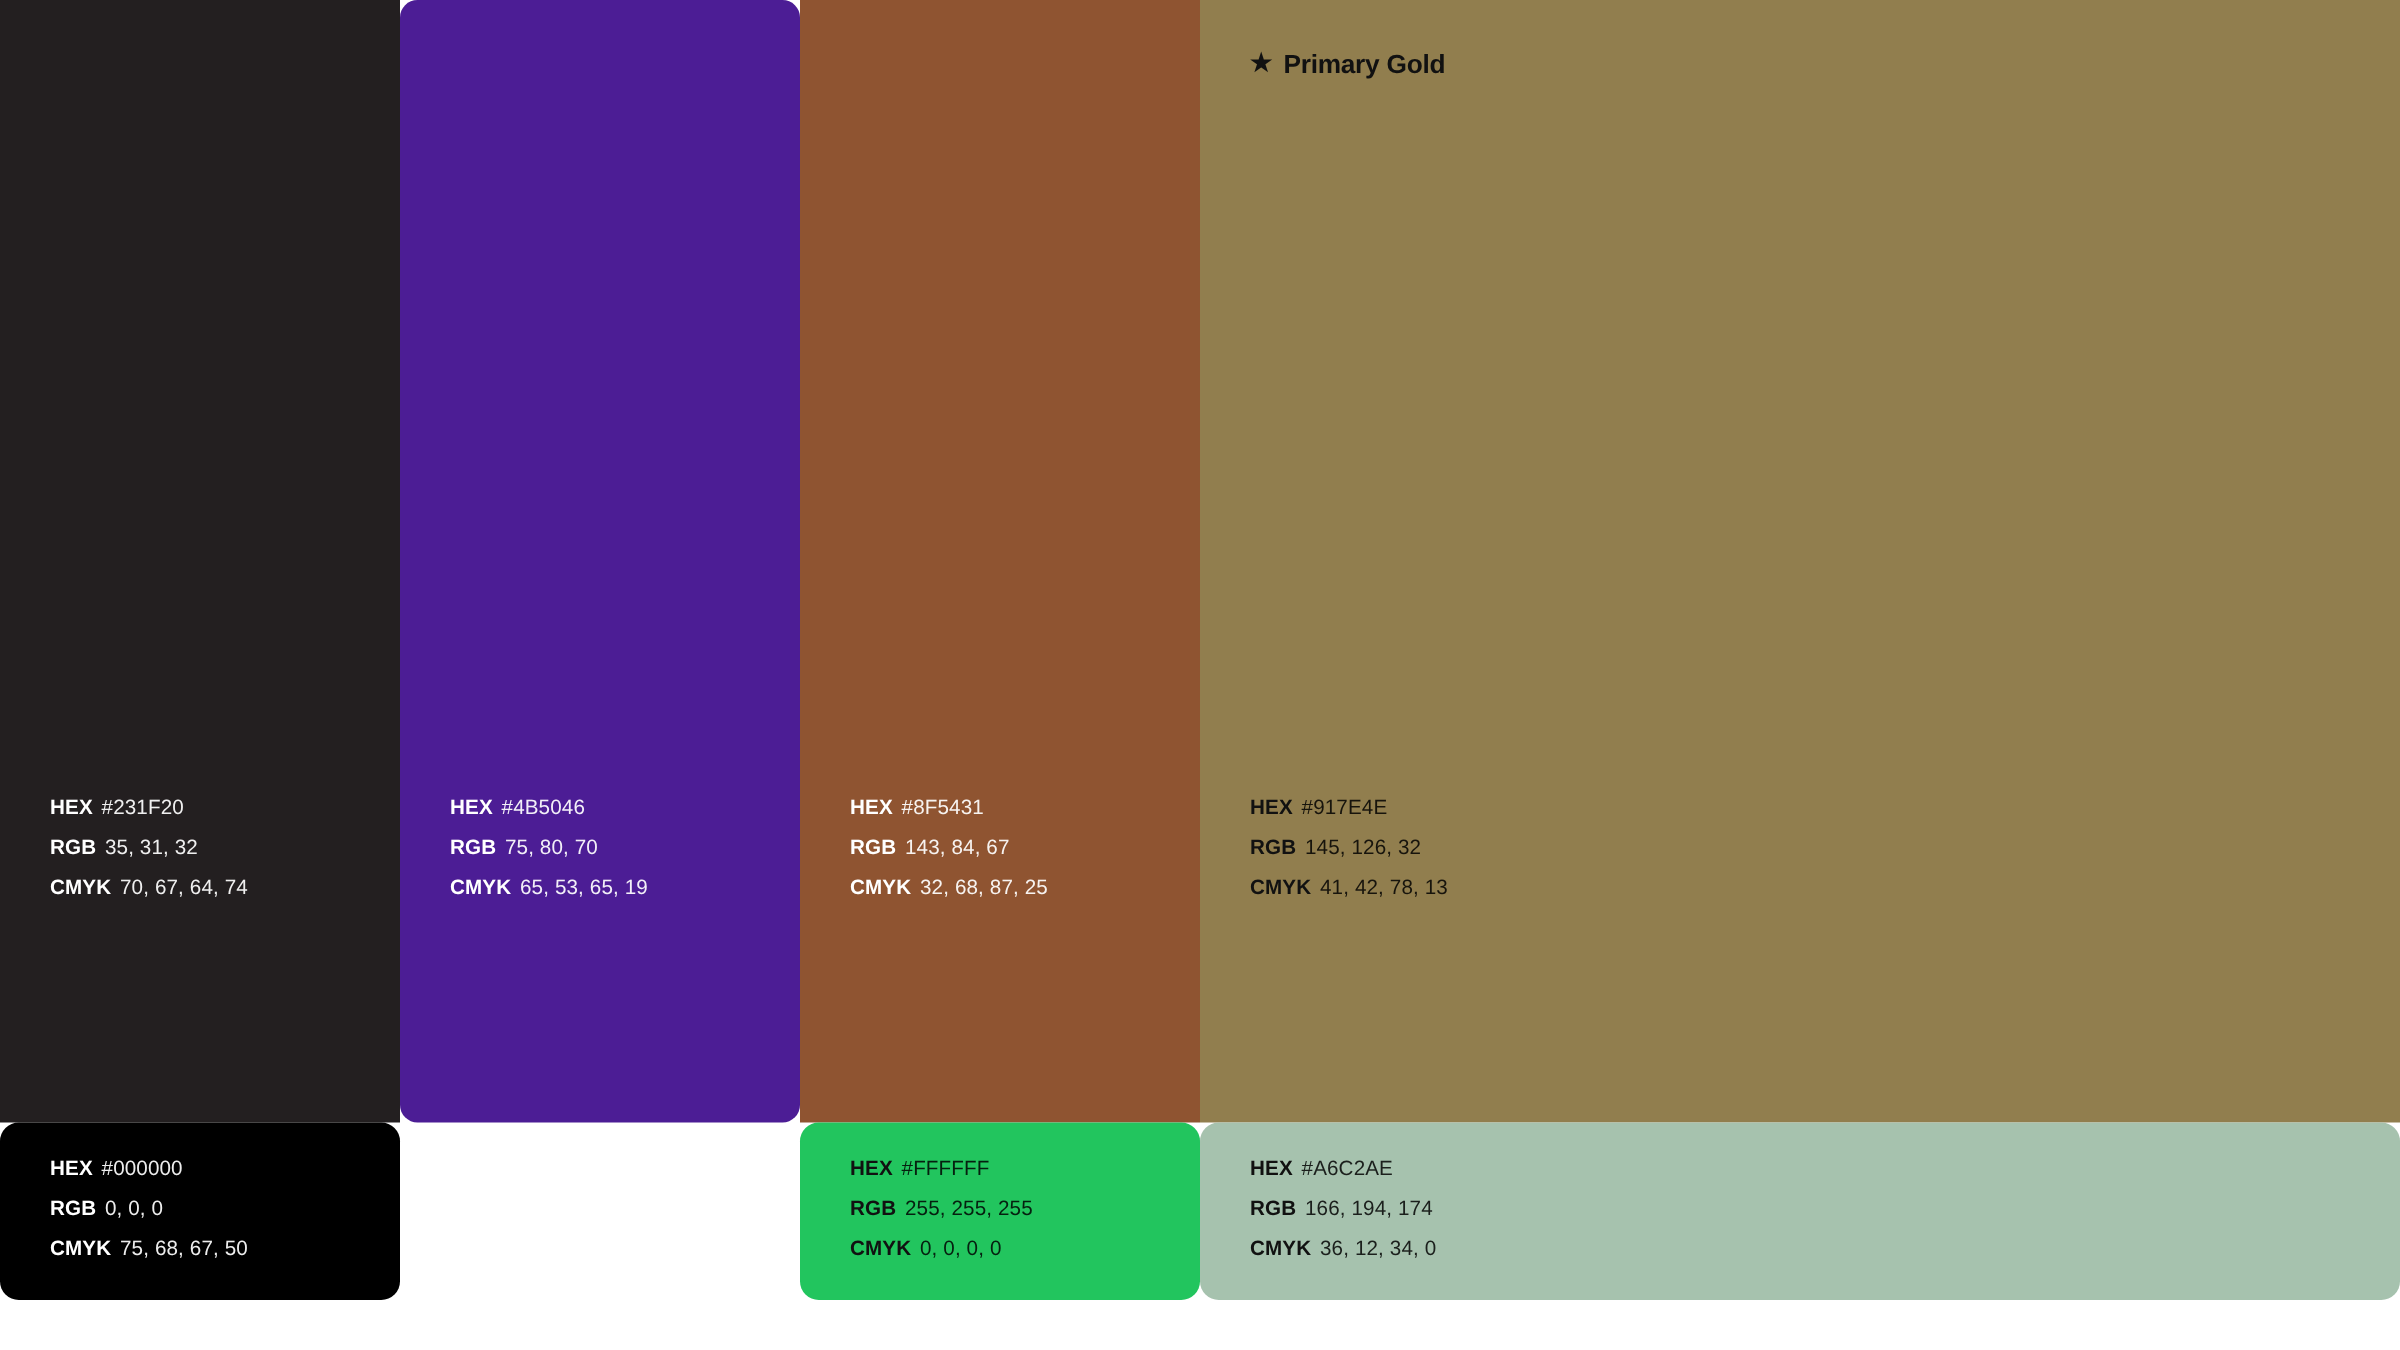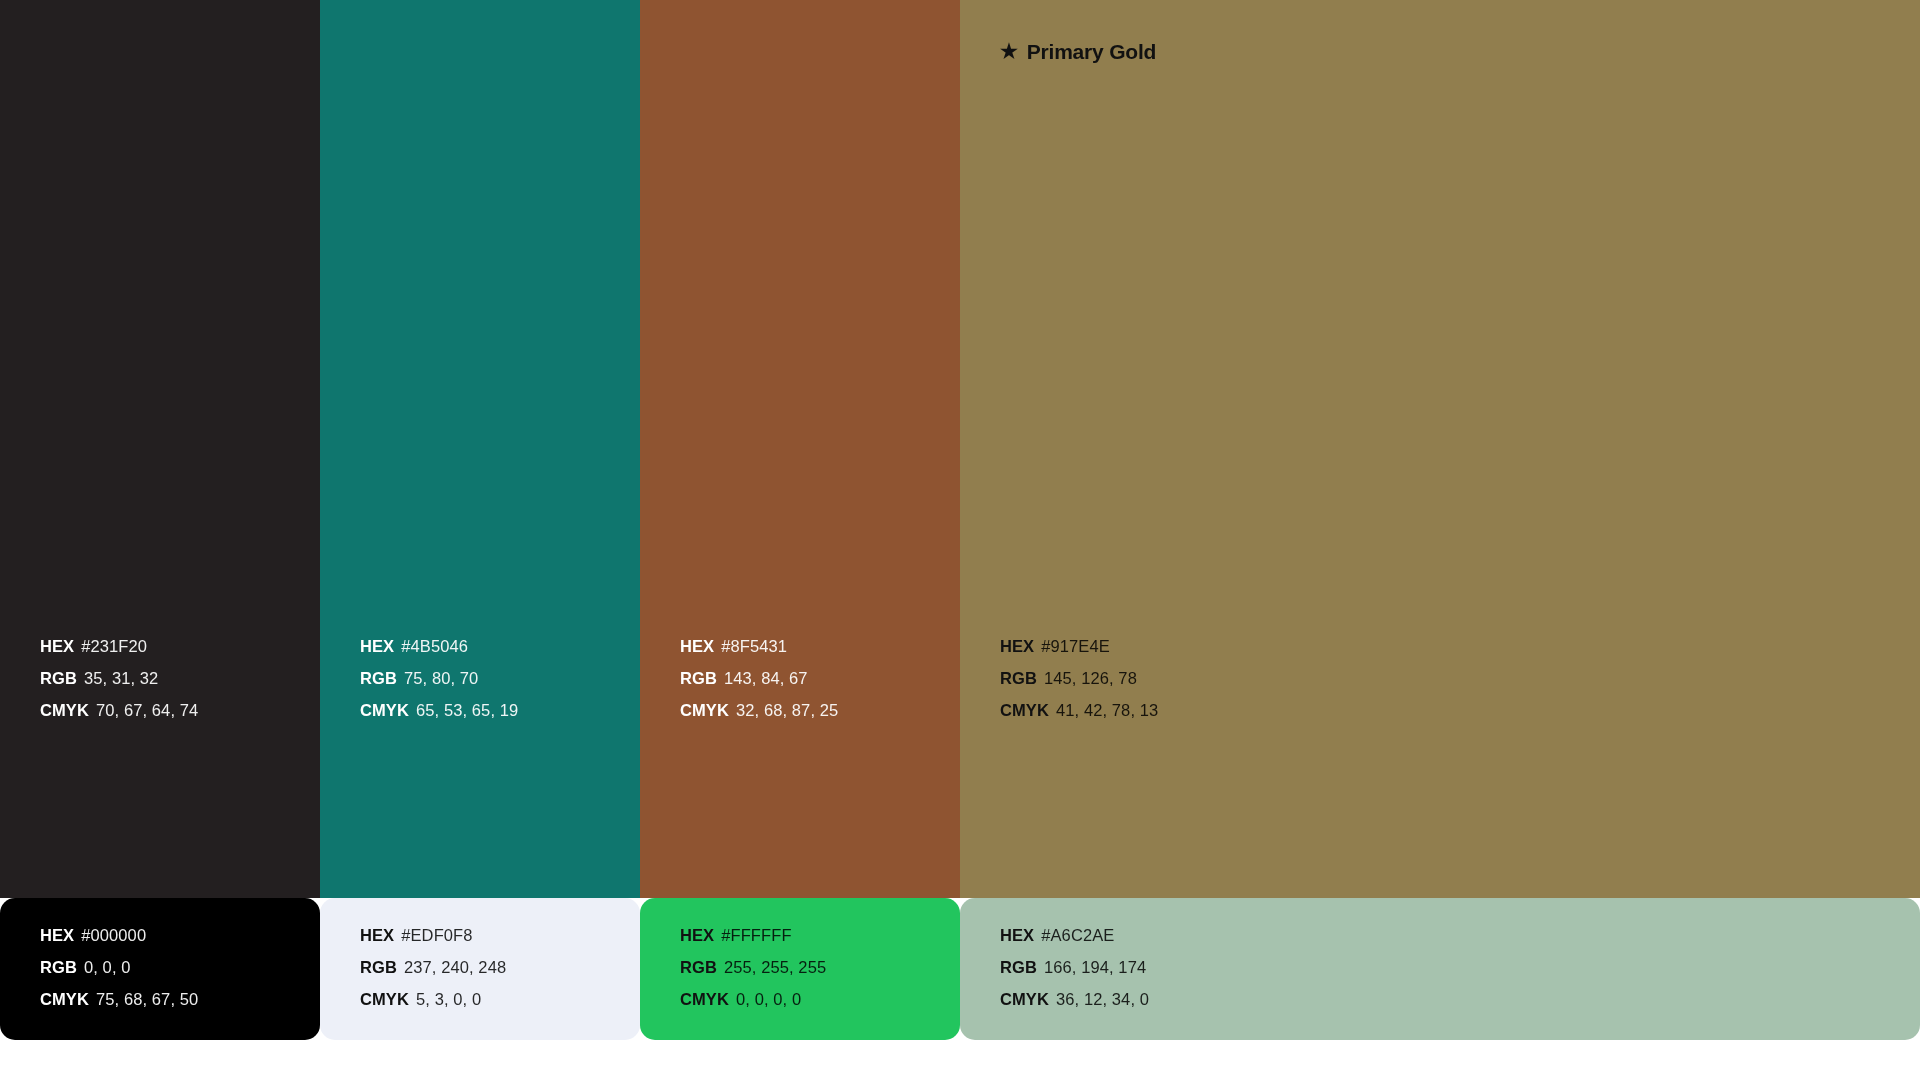--- a/index.html
+++ b/index.html
@@ -85,57 +85,50 @@
 <body>
 
 <div id="palette">
     <div class="swatch row-top col-1 text-light" style="background: rgb(35, 31, 32);">
       <div class="info">
         <div class="line"><span class="key">HEX</span><span class="val">#231F20</span></div>
         <div class="line"><span class="key">RGB</span><span class="val">35, 31, 32</span></div>
         <div class="line"><span class="key">CMYK</span><span class="val">70, 67, 64, 74</span></div>
       </div>
     </div>
-    <div class="swatch row-top col-2 text-light" style="background: #0f766e;">
+    <div class="swatch row-top col-2 text-light" style="background: #4c1d95; border-radius: 14px;">
       <div class="info">
         <div class="line"><span class="key">HEX</span><span class="val">#4B5046</span></div>
         <div class="line"><span class="key">RGB</span><span class="val">75, 80, 70</span></div>
         <div class="line"><span class="key">CMYK</span><span class="val">65, 53, 65, 19</span></div>
       </div>
     </div>
     <div class="swatch row-top col-3 text-light" style="background: rgb(143, 84, 49);">
       <div class="info">
         <div class="line"><span class="key">HEX</span><span class="val">#8F5431</span></div>
         <div class="line"><span class="key">RGB</span><span class="val">143, 84, 67</span></div>
         <div class="line"><span class="key">CMYK</span><span class="val">32, 68, 87, 25</span></div>
       </div>
     </div>
     <div class="swatch row-top col-4 text-dark" style="background: rgb(145, 126, 78);">
       <div class="badge">
         <span class="star-icon">★</span>
         <span>Primary Gold</span>
       </div>
       <div class="info">
         <div class="line"><span class="key">HEX</span><span class="val">#917E4E</span></div>
-        <div class="line"><span class="key">RGB</span><span class="val">145, 126, 78</span></div>
+        <div class="line"><span class="key">RGB</span><span class="val">145, 126, 32</span></div>
         <div class="line"><span class="key">CMYK</span><span class="val">41, 42, 78, 13</span></div>
       </div>
     </div>
     <div class="swatch row-bottom col-1 text-light" style="background: rgb(0, 0, 0);">
       <div class="info">
         <div class="line"><span class="key">HEX</span><span class="val">#000000</span></div>
         <div class="line"><span class="key">RGB</span><span class="val">0, 0, 0</span></div>
         <div class="line"><span class="key">CMYK</span><span class="val">75, 68, 67, 50</span></div>
-      </div>
-    </div>
-    <div class="swatch row-bottom col-2 text-dark" style="background: rgb(237, 240, 248);">
-      <div class="info">
-        <div class="line"><span class="key">HEX</span><span class="val">#EDF0F8</span></div>
-        <div class="line"><span class="key">RGB</span><span class="val">237, 240, 248</span></div>
-        <div class="line"><span class="key">CMYK</span><span class="val">5, 3, 0, 0</span></div>
       </div>
     </div>
     <div class="swatch row-bottom col-3 text-dark" style="background: #22c55e;">
       <div class="info">
         <div class="line"><span class="key">HEX</span><span class="val">#FFFFFF</span></div>
         <div class="line"><span class="key">RGB</span><span class="val">255, 255, 255</span></div>
         <div class="line"><span class="key">CMYK</span><span class="val">0, 0, 0, 0</span></div>
       </div>
     </div>
     <div class="swatch row-bottom col-4 text-dark" style="background: rgb(166, 194, 174);">

